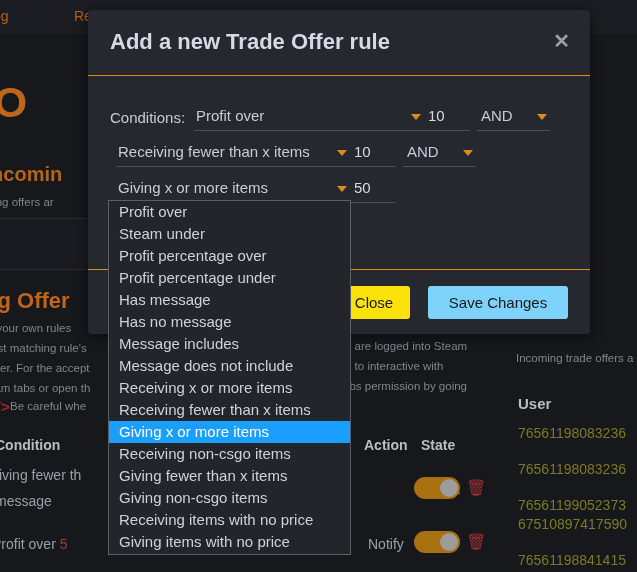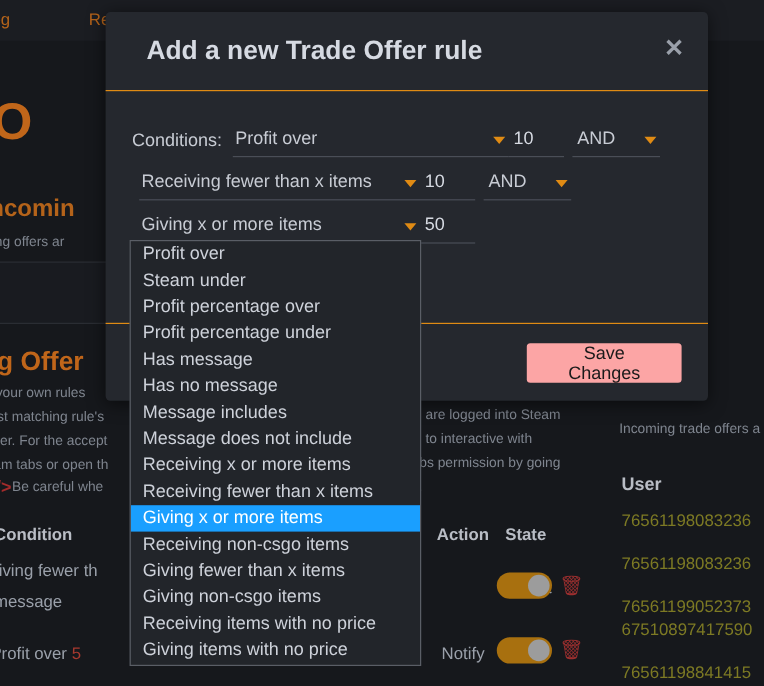--- a/index.html
+++ b/index.html
@@ -59,21 +59,21 @@
   .right-title{position:absolute;left:512px;top:288px;font-size:22px;font-weight:bold;color:#c0661a;white-space:nowrap;}
   .right-sub{position:absolute;left:512px;top:320px;font-size:13px;font-weight:bold;color:#9aa0aa;white-space:nowrap;}
   .right-desc{position:absolute;left:516px;top:352px;font-size:11.5px;color:#7f858f;white-space:nowrap;}
   .right-user-hdr{position:absolute;left:518px;top:395px;font-size:15px;font-weight:bold;color:#b9bdc5;white-space:nowrap;}
   .uid{position:absolute;left:518px;font-size:14px;color:#7d7a24;white-space:nowrap;}
 
   
   #modal{position:absolute;left:88px;top:10px;width:502px;height:324px;background:#25282e;
          border-radius:4px;box-shadow:0 2px 14px rgba(0,0,0,.55);}
   .modal-head{position:relative;height:65px;border-bottom:1px solid #e08b14;}
-  .modal-title{position:absolute;left:22px;top:19px;font-size:22px;font-weight:bold;color:#d6dae2;white-space:nowrap;margin-left:12px;}
+  .modal-title{position:absolute;left:22px;top:19px;font-size:22px;font-weight:bold;color:#d6dae2;white-space:nowrap;}
   .modal-close{position:absolute;right:20px;top:21px;font-size:20px;font-weight:bold;color:#9aa0aa;cursor:pointer;line-height:1;}
 
   .modal-body{position:relative;height:193px;}
   .cond-label{position:absolute;left:22px;top:33px;font-size:15px;color:#c8ccd4;}
 
   .sel{position:absolute;border-bottom:1px solid #4a4e57;height:25px;}
   .sel .sel-text{position:absolute;left:2px;top:2px;font-size:15px;color:#c8ccd4;white-space:nowrap;}
   .sel .caret{position:absolute;right:3px;top:9px;width:0;height:0;border-left:5px solid transparent;border-right:5px solid transparent;border-top:6px solid #e08b14;}
   .numfield{position:absolute;border-bottom:1px solid #4a4e57;height:25px;}
   .numfield .numtext{position:absolute;left:4px;top:2px;font-size:15px;color:#d6dae2;}
@@ -88,21 +88,21 @@
   #sel-and2{left:315px;top:65px;width:73px;}
   #sel-and2 .sel-text{left:4px;}
 
   #sel-cond3{left:28px;top:101px;width:234px;}
   #num3{left:262px;top:101px;width:46px;}
 
   .modal-foot{position:relative;height:65px;border-top:1px solid #e08b14;}
   .btn{position:absolute;top:16px;border:none;border-radius:3px;font-size:15px;
        font-family:"Liberation Sans", sans-serif;cursor:pointer;padding:0 16px;height:33px;color:#1a1a1a;}
   #btn-close{right:180px;background:#fbe20b;width:72px;}
-  #btn-save{right:22px;background:#fca5a5;width:129px;}
+  #btn-save{right:22px;background:#7dd3fc;width:140px;}
 
   
   #dropdown{position:absolute;left:108px;top:200px;width:241px;height:353px;
             background:#22252a;border:1px solid #5a5e66;overflow:hidden;z-index:50;}
   .opt{height:22px;line-height:22px;font-size:15px;color:#ced2da;padding-left:10px;white-space:nowrap;}
   .opt.selected{background:#1a9fff;color:#ffffff;}
 </style>
 </head>
 <body>
 
@@ -203,20 +203,21 @@
     <div class="sel" id="sel-cond3">
       <span class="sel-text">Giving x or more items</span>
       <span class="caret"></span>
     </div>
     <div class="numfield" id="num3">
       <span class="numtext">50</span>
     </div>
   </div>
 
   <div class="modal-foot">
+    <button class="btn" id="btn-close">Close</button>
     <button class="btn" id="btn-save">Save Changes</button>
   </div>
 </div>
 
 <div id="dropdown">
     <div class="opt">Profit over</div>
     <div class="opt">Steam under</div>
     <div class="opt">Profit percentage over</div>
     <div class="opt">Profit percentage under</div>
     <div class="opt">Has message</div>

